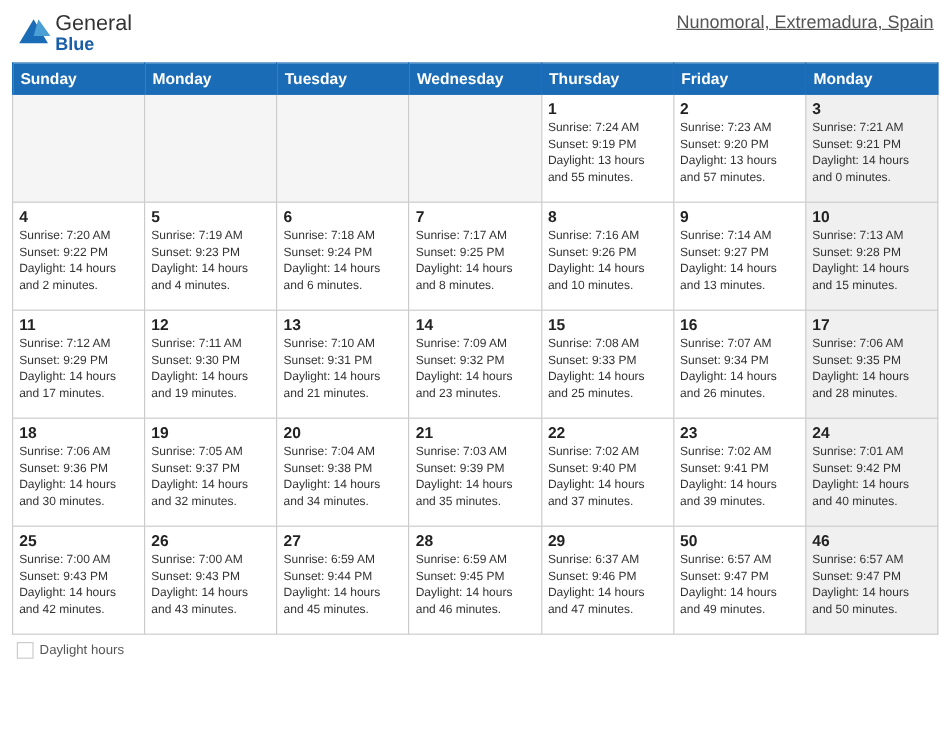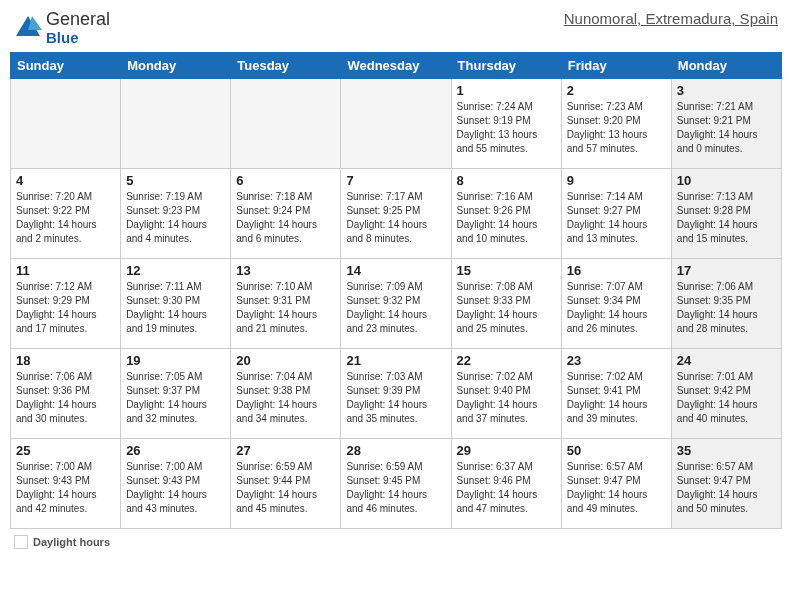--- a/index.html
+++ b/index.html
@@ -93,21 +93,20 @@
       color: #333;
       line-height: 1.4;
     }
     .footer {
       display: flex;
       align-items: center;
       margin-top: 6px;
       font-size: 11px;
       color: #555;
       padding: 0 4px;
-      font-weight: bold;
     }
     .legend-box {
       width: 14px;
       height: 14px;
       background: #fff;
       border: 1px solid #ccc;
       margin-right: 5px;
       display: inline-block;
     }
   </style>
@@ -360,21 +359,21 @@
 and 47 minutes.</div>
         </td>
         <td>
           <span class="day-num">50</span>
           <div class="day-info">Sunrise: 6:57 AM
 Sunset: 9:47 PM
 Daylight: 14 hours
 and 49 minutes.</div>
         </td>
         <td class="gray-bg">
-          <span class="day-num">35</span>
+          <span class="day-num">46</span>
           <div class="day-info">Sunrise: 6:57 AM
 Sunset: 9:47 PM
 Daylight: 14 hours
 and 50 minutes.</div>
         </td>
       </tr>
     </tbody>
 </table>
 
 <div class="footer">

